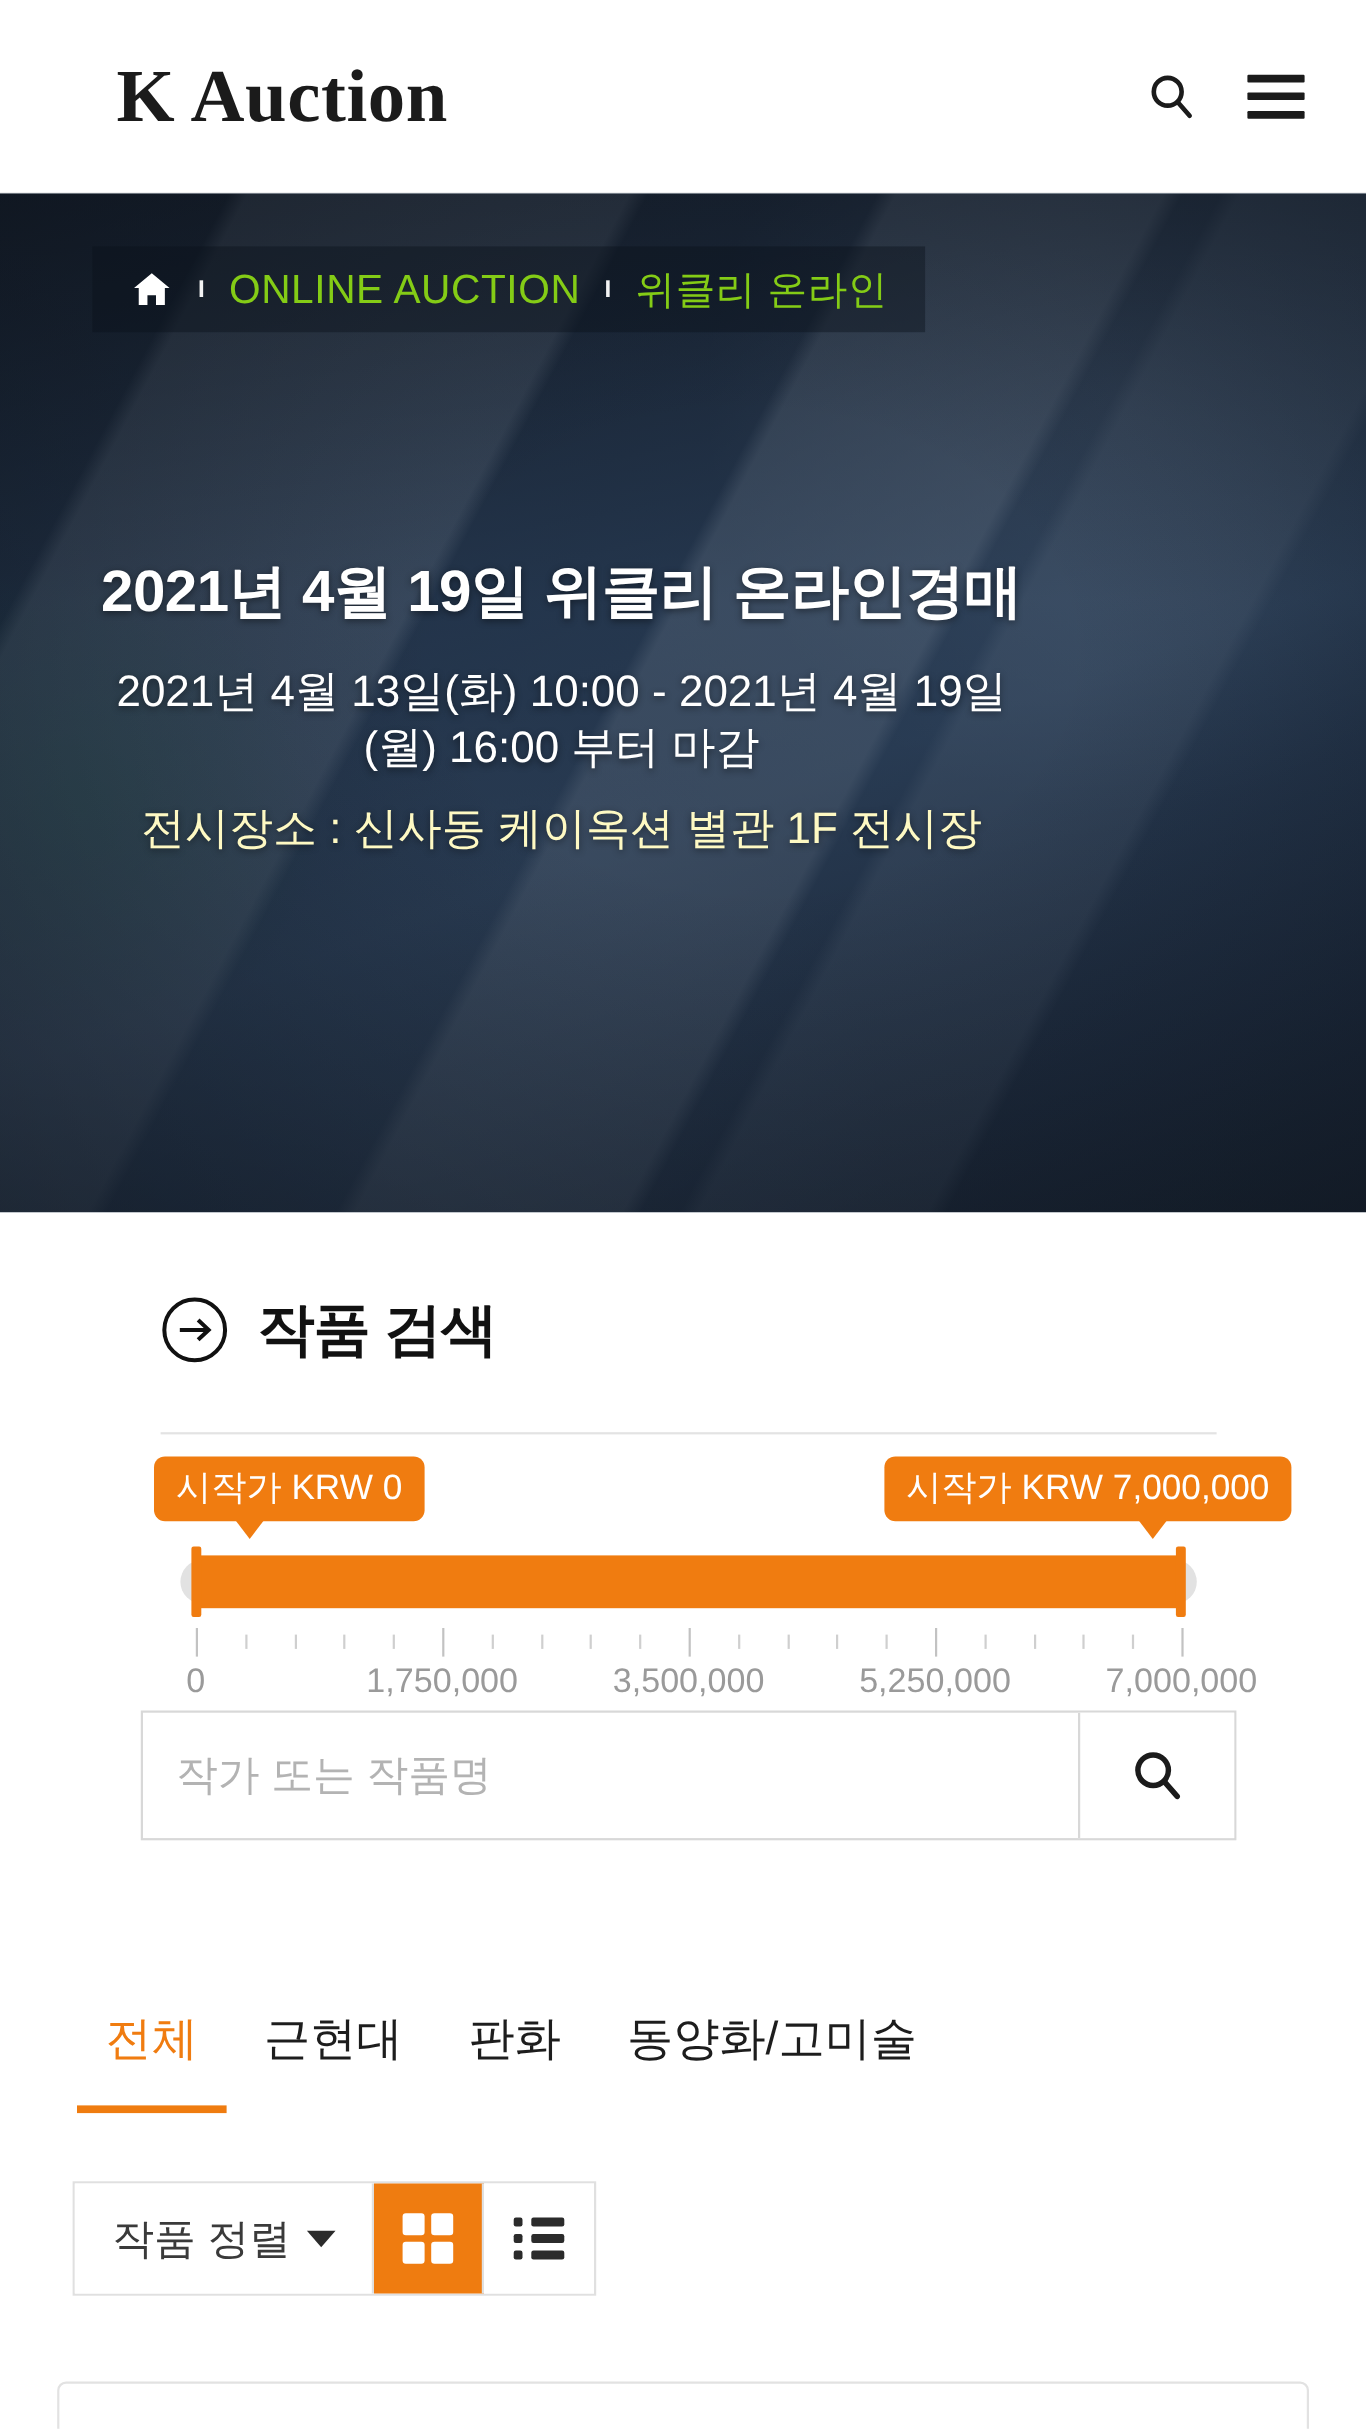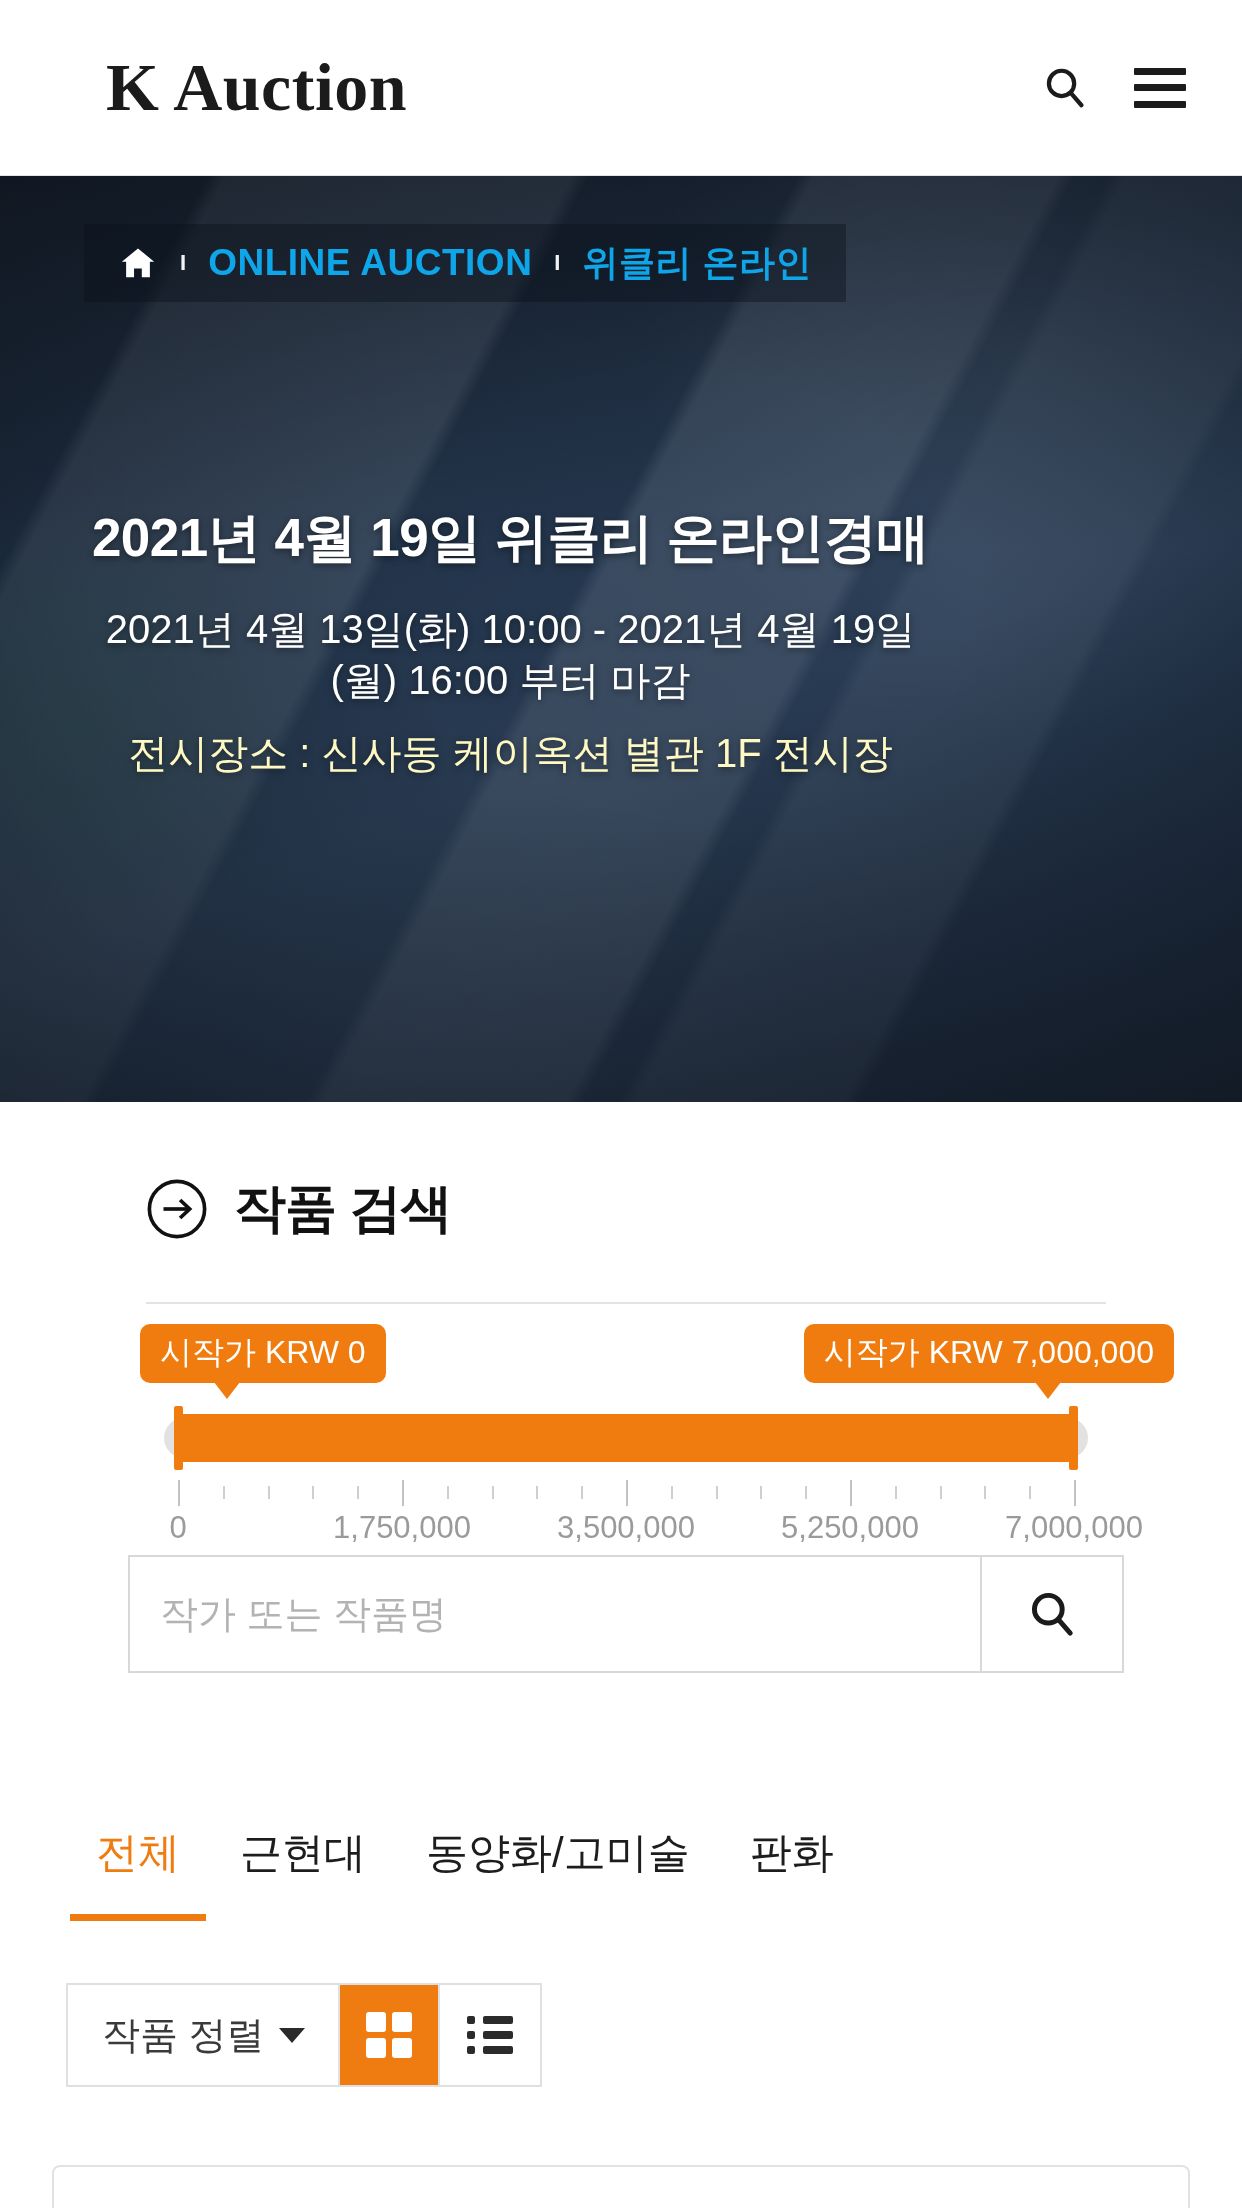--- a/index.html
+++ b/index.html
@@ -127,23 +127,23 @@
   }
   .crumb-sep {
     color: #ffffff;
     font-size: 22px;
     font-weight: 700;
     margin: 0 22px;
     line-height: 1;
     opacity: .95;
   }
   .crumb-text {
-    color: #0ea5e9;
+    color: #84cc16;
     font-size: 37px;
-    font-weight: 700;
+    font-weight: 400;
     letter-spacing: 0.5px;
     white-space: nowrap;
   }
   .crumb-text.kor { font-size: 36px; }
 
   .hero-body {
     position: absolute;
     top: 0; left: 0;
     width: 1021px;
     padding-top: 330px;
@@ -544,22 +544,22 @@
           <circle cx="10.3" cy="9.8" r="6.4" stroke="#1b1b1b" stroke-width="2.3"></circle>
           <line x1="15.0" y1="14.6" x2="20.4" y2="20.8" stroke="#1b1b1b" stroke-width="2.3" stroke-linecap="round"></line>
         </svg>
       </button>
     </div>
   </section>
 
   <nav class="tabs">
     <button class="tab active">전체</button>
     <button class="tab">근현대</button>
+    <button class="tab">판화</button>
     <button class="tab">동양화/고미술</button>
-    <button class="tab">판화</button>
   </nav>
 
   <div class="toolbar">
     <div class="sort-select">
       <span class="sort-label">작품 정렬</span>
       <span class="caret"></span>
     </div>
     <button class="view-btn active">
       <span class="grid-glyph">
         <i></i>

